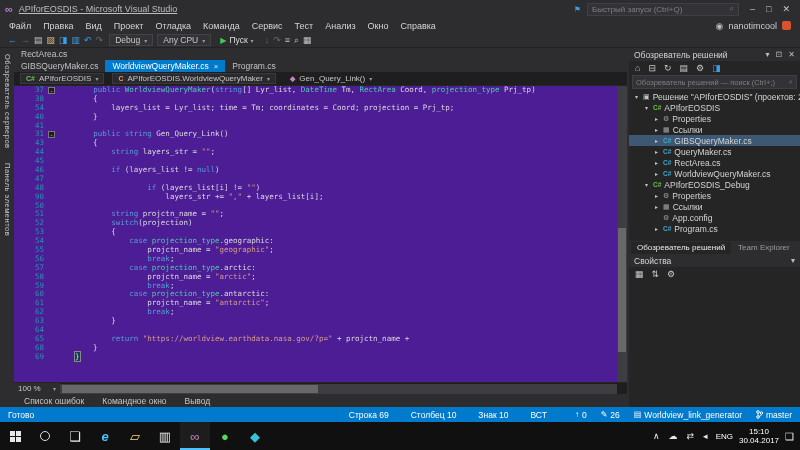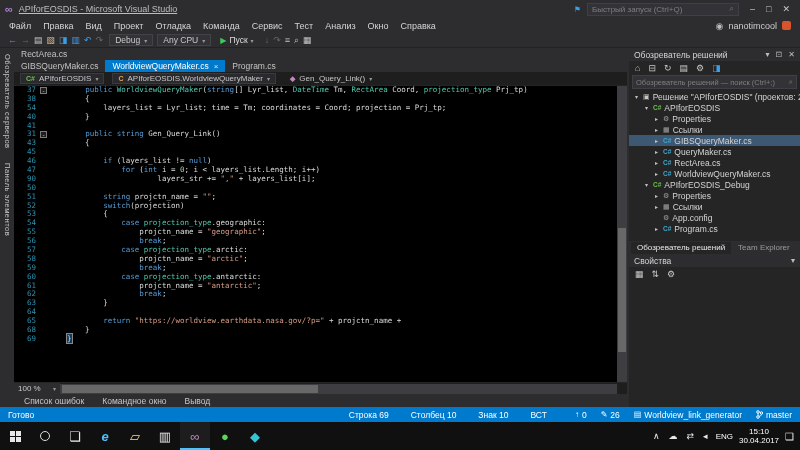--- a/index.html
+++ b/index.html
@@ -40,21 +40,21 @@
   .editor-col{width:613px;display:flex;flex-direction:column;background:#1e1e1e;}
   .tab-row{height:12px;display:flex;background:#2d2d30;align-items:flex-end;}
   .doc-tab{display:flex;align-items:center;gap:5px;padding:0 7px;height:12px;color:#c3c3c3;font-size:8.5px;cursor:default;}
   .doc-tab.active{background:#007acc;color:#ffffff;}
   .tab-close{font-size:8px;color:#e8e8e8;}
 
   .navbar{height:14px;display:flex;align-items:center;gap:8px;background:#1e1e1e;border-bottom:1px solid #252526;padding:0 6px;}
   .crumb{display:flex;align-items:center;gap:4px;border:1px solid #3a3a3e;background:#2a2a2e;height:11px;padding:0 5px;font-size:8px;color:#c8c8c8;}
   .crumb .ci{font-size:7px;font-weight:bold;}
 
-  .code-wrap{position:relative;height:296px;overflow:hidden;background:#000000;}
+  .code-wrap{position:relative;height:296px;overflow:hidden;background:#4c1d95;padding-left:8px;}
   .code-line{display:flex;height:8.9px;line-height:8.9px;font-family:"DejaVu Sans Mono",monospace;font-size:7.5px;white-space:pre;}
   .ln{width:26px;text-align:right;color:#2b91af;padding-right:4px;flex:none;}
   .fold{width:9px;flex:none;position:relative;}
   .fold .box{position:absolute;left:0;top:1px;width:7px;height:7px;border:1px solid #7a7a7a;background:#1e1e1e;
     color:#c8c8c8;font-size:6px;line-height:5px;text-align:center;}
   .tok-p{color:#dcdcdc;}.tok-k{color:#569cd6;}.tok-y{color:#4ec9b0;}.tok-s{color:#d69d85;}.tok-n{color:#b5cea8;}
   .tok-b{color:#dcdcdc;outline:1px solid #888888;background:#123a5a;}
   .vscroll{position:absolute;right:0;top:0;width:10px;height:100%;background:#3e3e42;}
   .vscroll .thumb{position:absolute;left:1px;width:8px;top:48%;height:42%;background:#686868;}
 
@@ -227,23 +227,25 @@
 
       <div class="code-wrap">
         <div>
             <div class="code-line"><span class="ln">37</span><span class="fold"><span class="box">-</span></span><span><span class="tok-p">        </span><span class="tok-k">public</span><span class="tok-p"> </span><span class="tok-y">WorldviewQueryMaker</span><span class="tok-p">(</span><span class="tok-k">string</span><span class="tok-p">[] Lyr_list, </span><span class="tok-y">DateTime</span><span class="tok-p"> Tm, </span><span class="tok-y">RectArea</span><span class="tok-p"> Coord, </span><span class="tok-y">projection_type</span><span class="tok-p"> Prj_tp)</span></span></div>
             <div class="code-line"><span class="ln">38</span><span class="fold"></span><span><span class="tok-p">        {</span></span></div>
             <div class="code-line"><span class="ln">54</span><span class="fold"></span><span><span class="tok-p">            layers_list = Lyr_list; time = Tm; coordinates = Coord; projection = Prj_tp;</span></span></div>
             <div class="code-line"><span class="ln">40</span><span class="fold"></span><span><span class="tok-p">        }</span></span></div>
             <div class="code-line"><span class="ln">41</span><span class="fold"></span><span></span></div>
             <div class="code-line"><span class="ln">31</span><span class="fold"><span class="box">-</span></span><span><span class="tok-p">        </span><span class="tok-k">public</span><span class="tok-p"> </span><span class="tok-k">string</span><span class="tok-p"> Gen_Query_Link()</span></span></div>
             <div class="code-line"><span class="ln">43</span><span class="fold"></span><span><span class="tok-p">        {</span></span></div>
+            <div class="code-line"><span class="ln">44</span><span class="fold"></span><span><span class="tok-p">            </span><span class="tok-k">string</span><span class="tok-p"> layers_str = </span><span class="tok-s">""</span><span class="tok-p">;</span></span></div>
             <div class="code-line"><span class="ln">45</span><span class="fold"></span><span></span></div>
             <div class="code-line"><span class="ln">46</span><span class="fold"></span><span><span class="tok-p">            </span><span class="tok-k">if</span><span class="tok-p"> (layers_list != </span><span class="tok-k">null</span><span class="tok-p">)</span></span></div>
-            <div class="code-line"><span class="ln">47</span><span class="fold"></span><span><span class="tok-p">                </span><span class="tok-k">for</span><span class="tok-p"> (</span><span class="tok-k">int</span><span class="tok-p"> i = </span><span class="tok-n">0</span><span class="tok-p">; i &lt; layers_list.Length; i++)</span></span></div>
+            <div class="code-line"><span class="ln">47</span><span class="fold"></span></div>
+            <div class="code-line"><span class="ln">48</span><span class="fold"></span><span><span class="tok-p">                    </span><span class="tok-k">if</span><span class="tok-p"> (layers_list[i] != </span><span class="tok-s">""</span><span class="tok-p">)</span></span></div>
             <div class="code-line"><span class="ln">90</span><span class="fold"></span><span><span class="tok-p">                        layers_str += </span><span class="tok-s">","</span><span class="tok-p"> + layers_list[i];</span></span></div>
             <div class="code-line"><span class="ln">50</span><span class="fold"></span><span></span></div>
             <div class="code-line"><span class="ln">51</span><span class="fold"></span><span><span class="tok-p">            </span><span class="tok-k">string</span><span class="tok-p"> projctn_name = </span><span class="tok-s">""</span><span class="tok-p">;</span></span></div>
             <div class="code-line"><span class="ln">52</span><span class="fold"></span><span><span class="tok-p">            </span><span class="tok-k">switch</span><span class="tok-p">(projection)</span></span></div>
             <div class="code-line"><span class="ln">53</span><span class="fold"></span><span><span class="tok-p">            {</span></span></div>
             <div class="code-line"><span class="ln">54</span><span class="fold"></span><span><span class="tok-p">                </span><span class="tok-k">case</span><span class="tok-p"> </span><span class="tok-y">projection_type</span><span class="tok-p">.geographic:</span></span></div>
             <div class="code-line"><span class="ln">55</span><span class="fold"></span><span><span class="tok-p">                    projctn_name = </span><span class="tok-s">"geographic"</span><span class="tok-p">;</span></span></div>
             <div class="code-line"><span class="ln">56</span><span class="fold"></span><span><span class="tok-p">                    </span><span class="tok-k">break</span><span class="tok-p">;</span></span></div>
             <div class="code-line"><span class="ln">57</span><span class="fold"></span><span><span class="tok-p">                </span><span class="tok-k">case</span><span class="tok-p"> </span><span class="tok-y">projection_type</span><span class="tok-p">.arctic:</span></span></div>
             <div class="code-line"><span class="ln">58</span><span class="fold"></span><span><span class="tok-p">                    projctn_name = </span><span class="tok-s">"arctic"</span><span class="tok-p">;</span></span></div>

